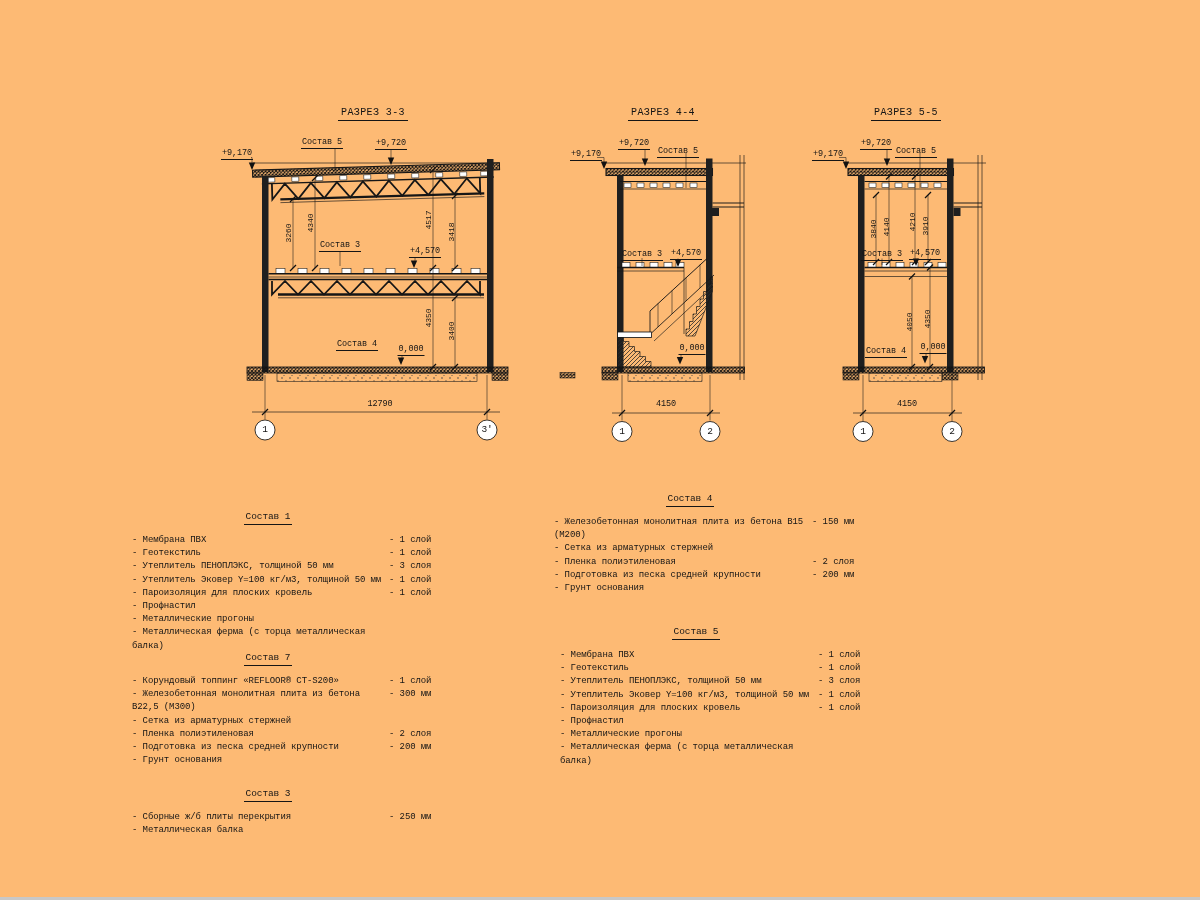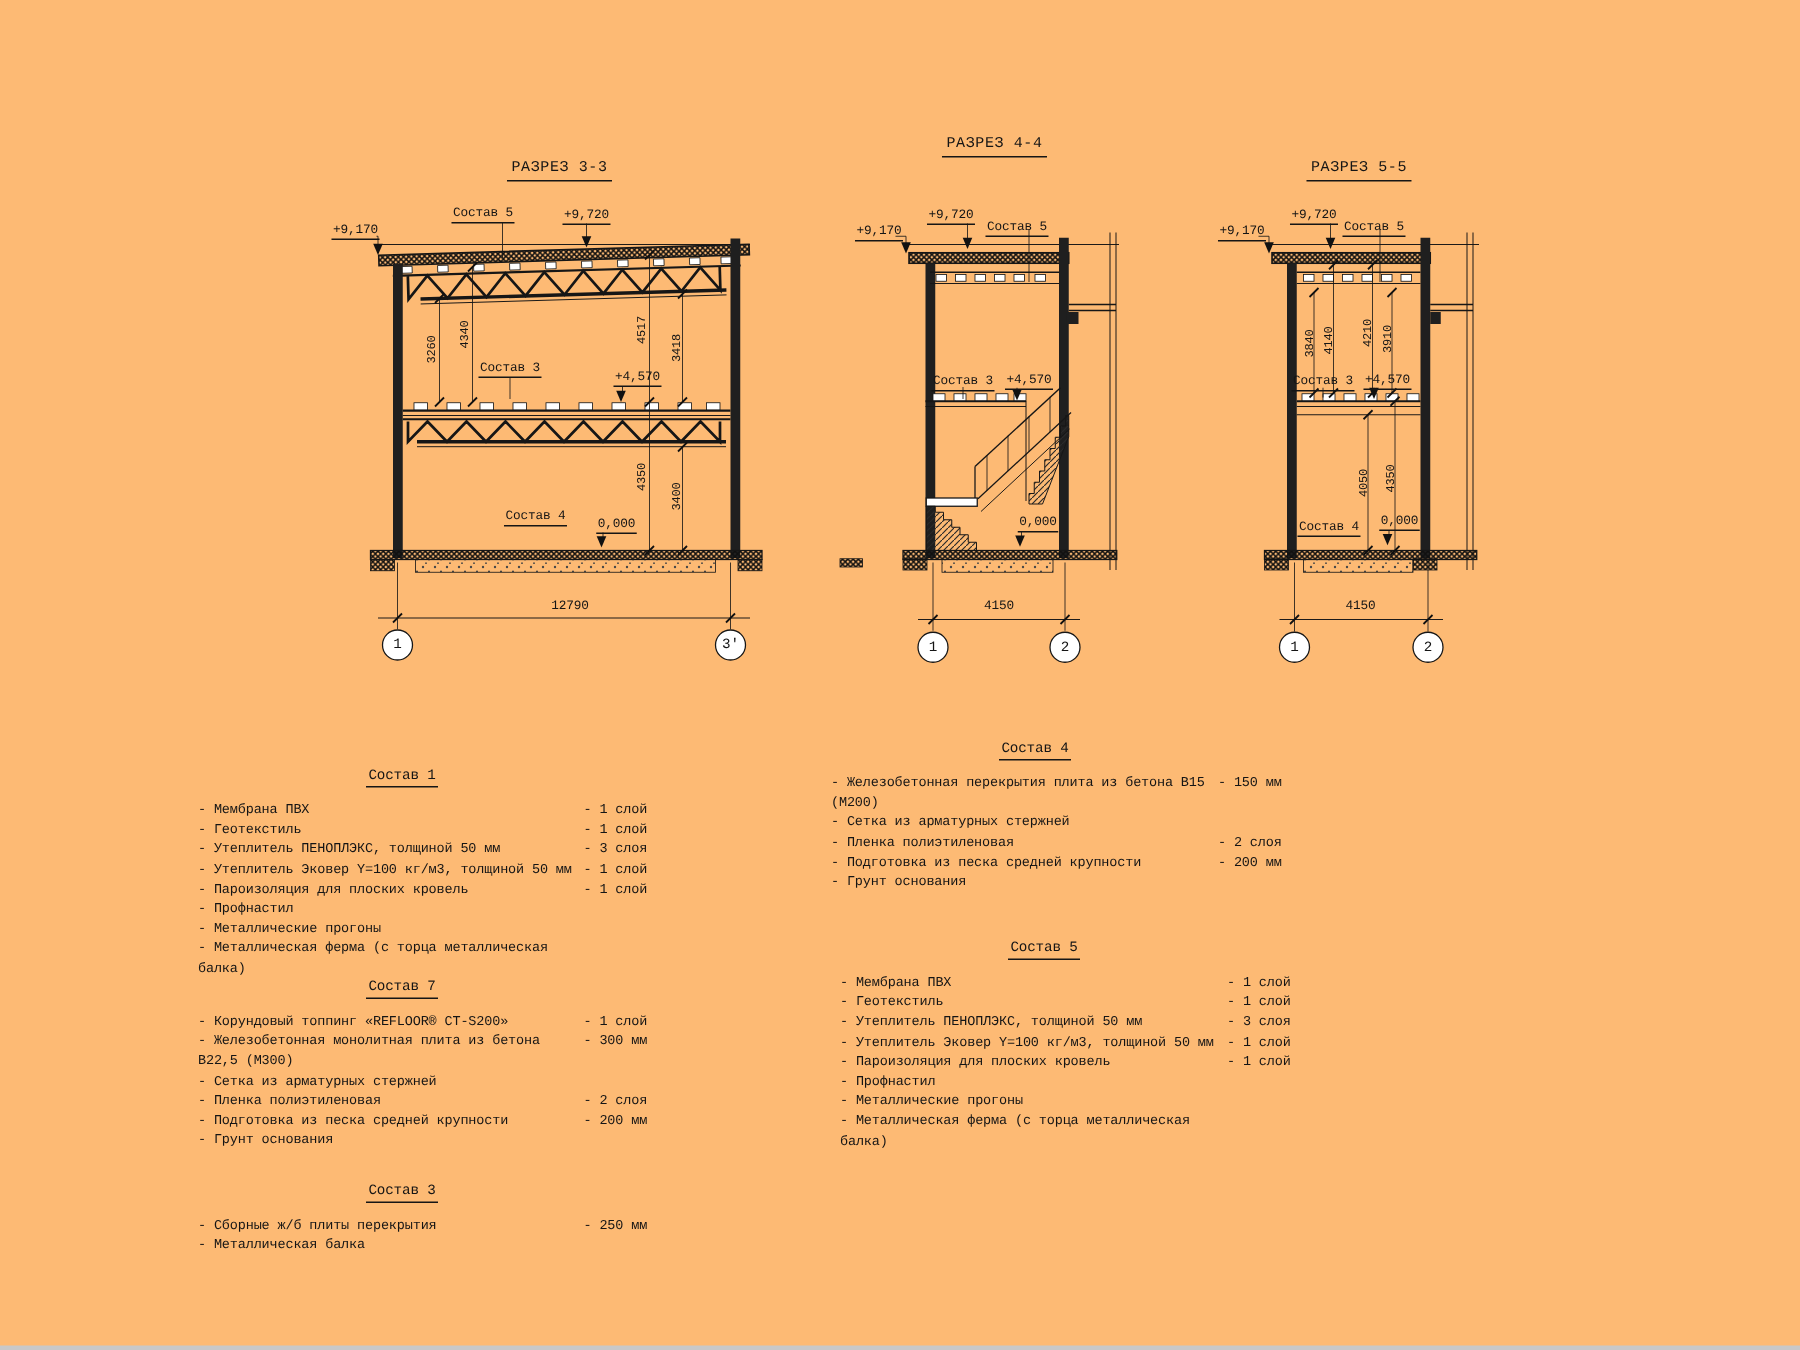--- a/index.html
+++ b/index.html
@@ -294,21 +294,21 @@
 <span class="lbl rot" style="left:289px;top:233px">3260</span>
 <span class="lbl rot" style="left:311px;top:223px">4340</span>
 <span class="lbl rot" style="left:429px;top:220px">4517</span>
 <span class="lbl rot" style="left:452px;top:232px">3418</span>
 <span class="lbl rot" style="left:429px;top:318px">4350</span>
 <span class="lbl rot" style="left:452px;top:331px">3400</span>
 <span class="lbl hd" style="left:380px;top:400px">12790</span>
 <span class="lbl ax" style="left:265px;top:430px">1</span>
 <span class="lbl ax" style="left:487px;top:430px">3'</span>
 
-<span class="lbl ttl" style="left:663px;top:92px">РАЗРЕЗ 4-4</span>
+<span class="lbl ttl" style="left:663px;top:108px">РАЗРЕЗ 4-4</span>
 <span class="lbl u ctr" style="left:634px;top:139px">+9,720</span>
 <span class="lbl u ctr" style="left:586px;top:150px">+9,170</span>
 <span class="lbl u ctr" style="left:678px;top:147px">Состав 5</span>
 <span class="lbl u ctr" style="left:642px;top:250px">Состав 3</span>
 <span class="lbl u ctr" style="left:686px;top:249px">+4,570</span>
 <span class="lbl u ctr" style="left:692px;top:344px">0,000</span>
 <span class="lbl hd" style="left:666px;top:400px">4150</span>
 <span class="lbl ax" style="left:622px;top:431.5px">1</span>
 <span class="lbl ax" style="left:710px;top:431.5px">2</span>
 
@@ -406,21 +406,21 @@
       <div class="row">
         <span class="nm">- Металлическая балка</span>
         <span class="qt"></span>
       </div>
     </div>
 
 <div class="comp cr" style="left:540px;top:493px">
   <div class="hdr"><span>Состав 4</span></div>
 
 <div class="row">
-        <span class="nm">- Железобетонная  перекрытия плита из бетона В15 (М200)</span>
+        <span class="nm">- Железобетонная  монолитная плита из бетона В15 (М200)</span>
         <span class="qt">- 150 мм</span>
       </div>
       <div class="row">
         <span class="nm">- Сетка из арматурных стержней</span>
         <span class="qt"></span>
       </div>
       <div class="row">
         <span class="nm">- Пленка полиэтиленовая</span>
         <span class="qt">- 2 слоя</span>
       </div>

